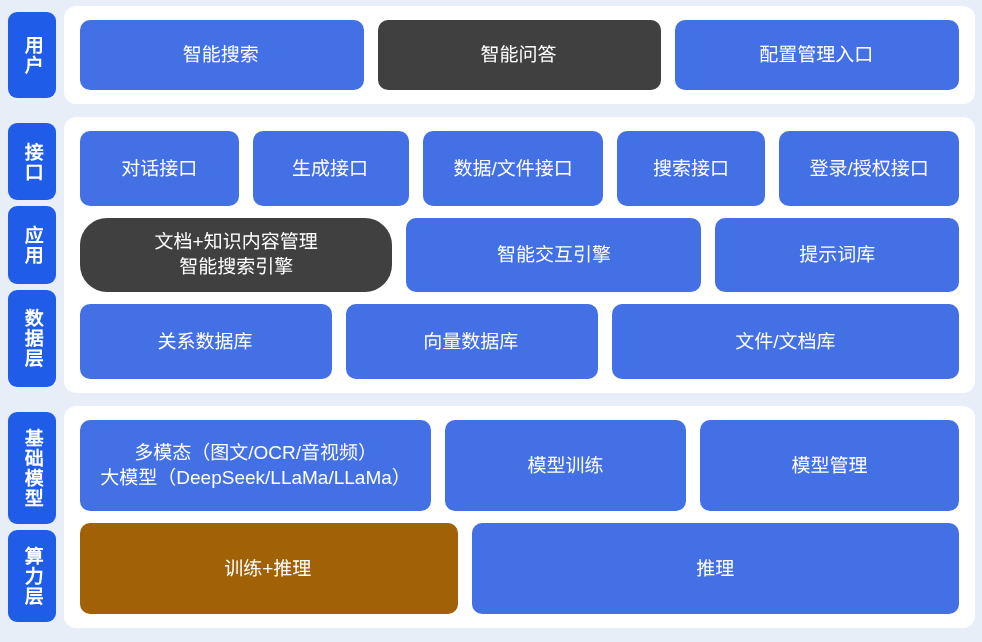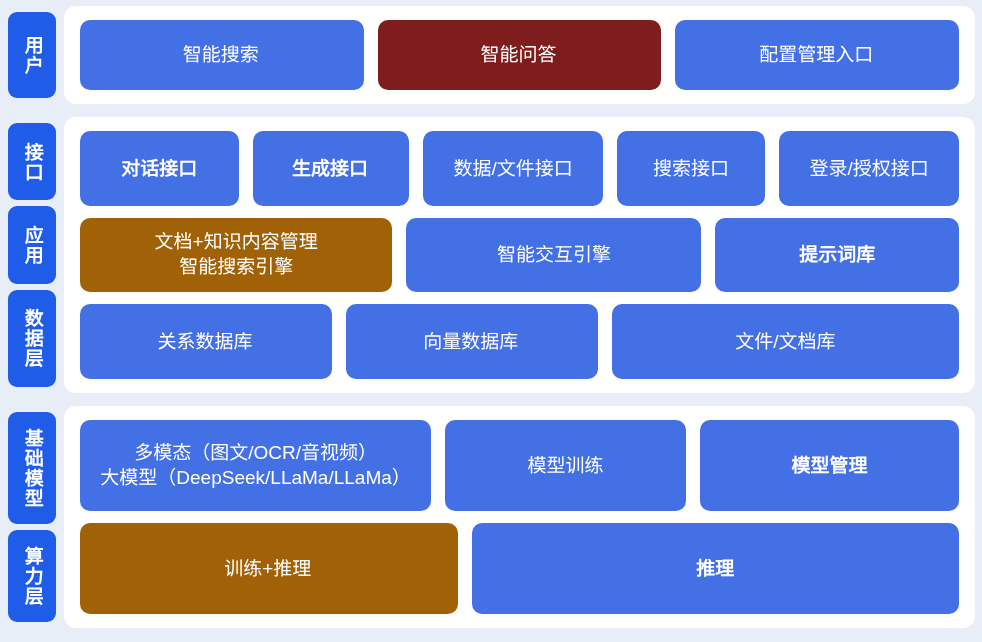--- a/index.html
+++ b/index.html
@@ -97,40 +97,40 @@
     white-space: nowrap;
     user-select: none;
   }
 
   .box--multiline { line-height: 1.3; }
   .box .box-line { display: block; }
 
   
   .g1  { flex: 1 1 0; padding-left: 8px; }
   .g12 { flex: 1.2 1 0; }
-  .g13 { flex: 1.3 1 0; font-weight: bold; }
+  .g13 { flex: 1.3 1 0; }
   .g14 { flex: 1.4 1 0; }
   .g15 { flex: 1.5 1 0; }
   .g16 { flex: 1.6 1 0; }
   .g17 { flex: 1.7 1 0; }
   .g18 { flex: 1.8 1 0; }
 </style>
 </head>
 <body style="background: rgb(232, 238, 247);">
 
 <div class="section section--users">
   <div class="tab-column">
     <div class="layer-tab" style="background: rgb(31, 93, 233); color: rgb(255, 255, 255);">用户</div>
   </div>
   <div class="panel" style="background: rgb(255, 255, 255);">
     <div class="panel-row">
       <div class="box g1" style="background: rgb(67, 112, 228); color: rgb(255, 255, 255);">
         <span class="box-line">智能搜索</span>
       </div>
-      <div class="box g1" style="background: #7f1d1d; color: rgb(255, 255, 255);">
+      <div class="box g1" style="background: #404040; color: rgb(255, 255, 255);">
         <span class="box-line">智能问答</span>
       </div>
       <div class="box g1" style="background: rgb(67, 112, 228); color: rgb(255, 255, 255);">
         <span class="box-line">配置管理入口</span>
       </div>
     </div>
   </div>
 </div>
 
 <div class="section section--core">
@@ -153,21 +153,21 @@
       </div>
       <div class="box g12" style="background: rgb(67, 112, 228); color: rgb(255, 255, 255);">
         <span class="box-line">搜索接口</span>
       </div>
       <div class="box g15" style="background: rgb(67, 112, 228); color: rgb(255, 255, 255);">
         <span class="box-line">登录/授权接口</span>
       </div>
     </div>
 
     <div class="panel-row">
-      <div class="box box--multiline g17" style="background: #a16207; color: rgb(255, 255, 255);">
+      <div class="box box--multiline g17" style="background: #404040; color: rgb(255, 255, 255); border-radius: 27px;">
         <span class="box-line">文档+知识内容管理</span>
         <span class="box-line">智能搜索引擎</span>
       </div>
       <div class="box g16" style="background: rgb(67, 112, 228); color: rgb(255, 255, 255);">
         <span class="box-line">智能交互引擎</span>
       </div>
       <div class="box g13" style="background: rgb(67, 112, 228); color: rgb(255, 255, 255);">
         <span class="box-line">提示词库</span>
       </div>
     </div>

